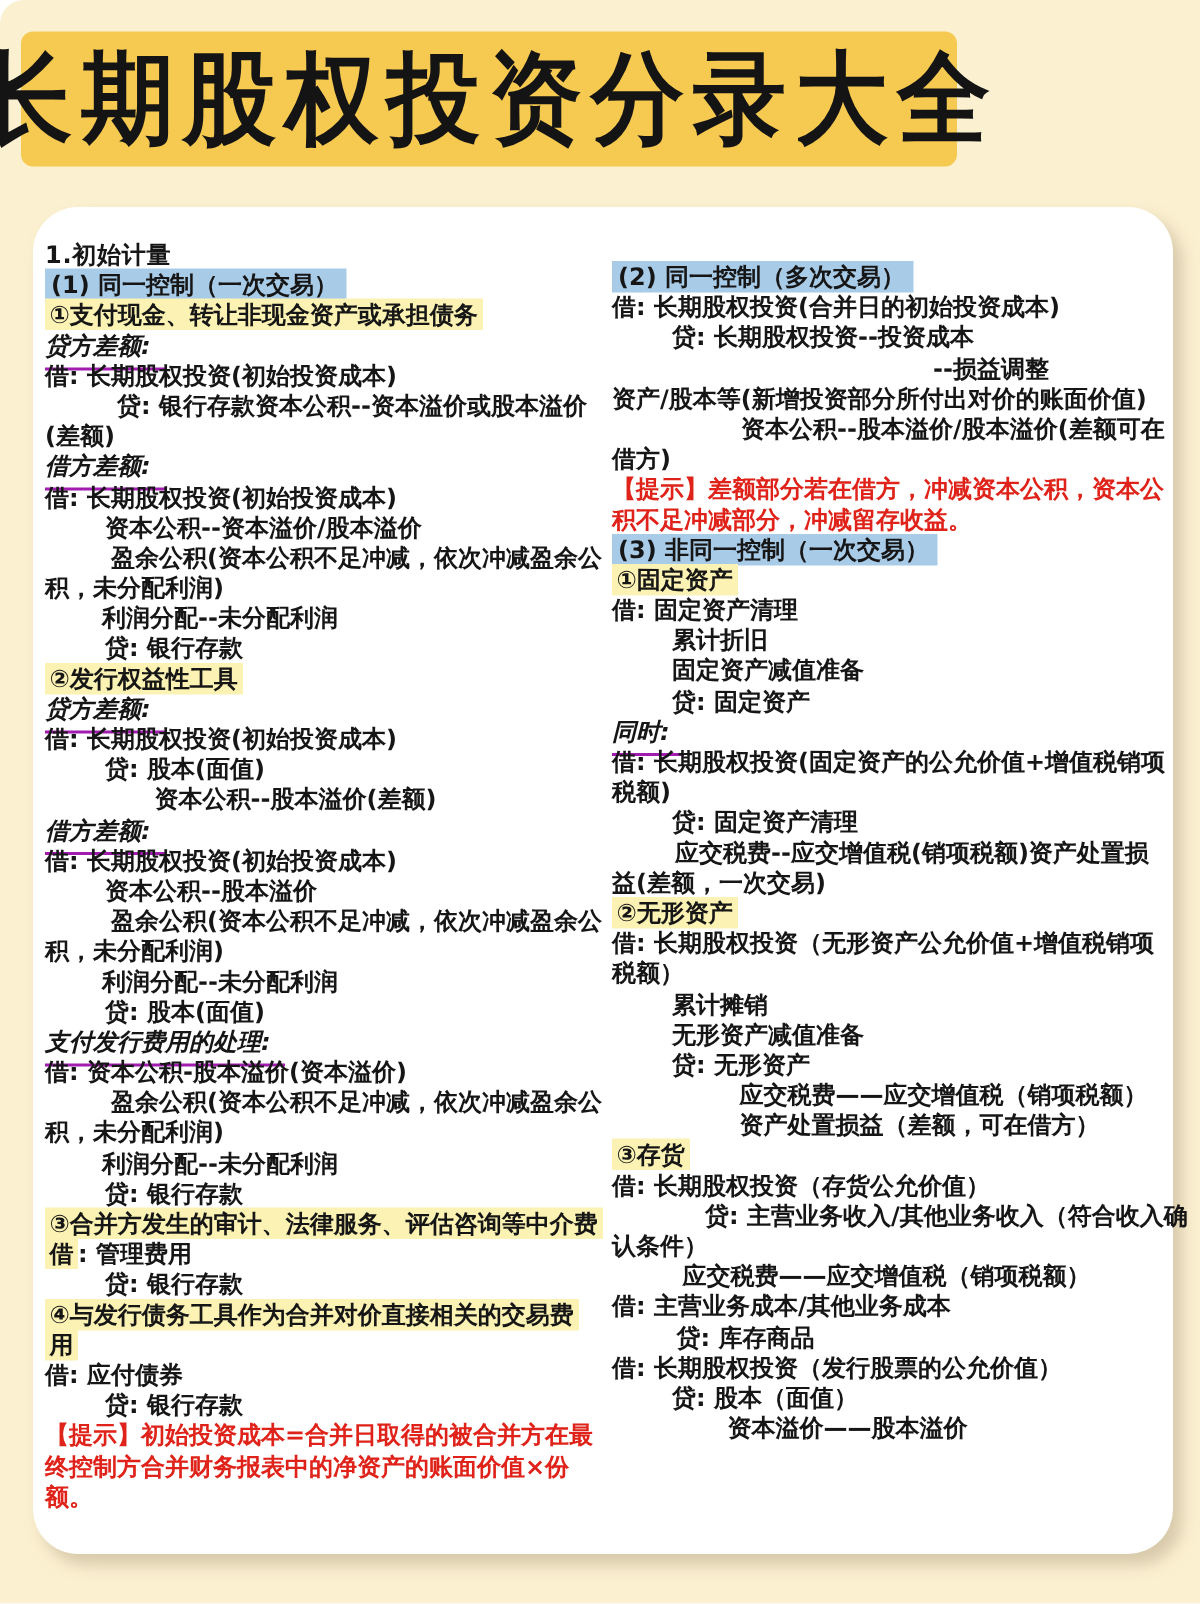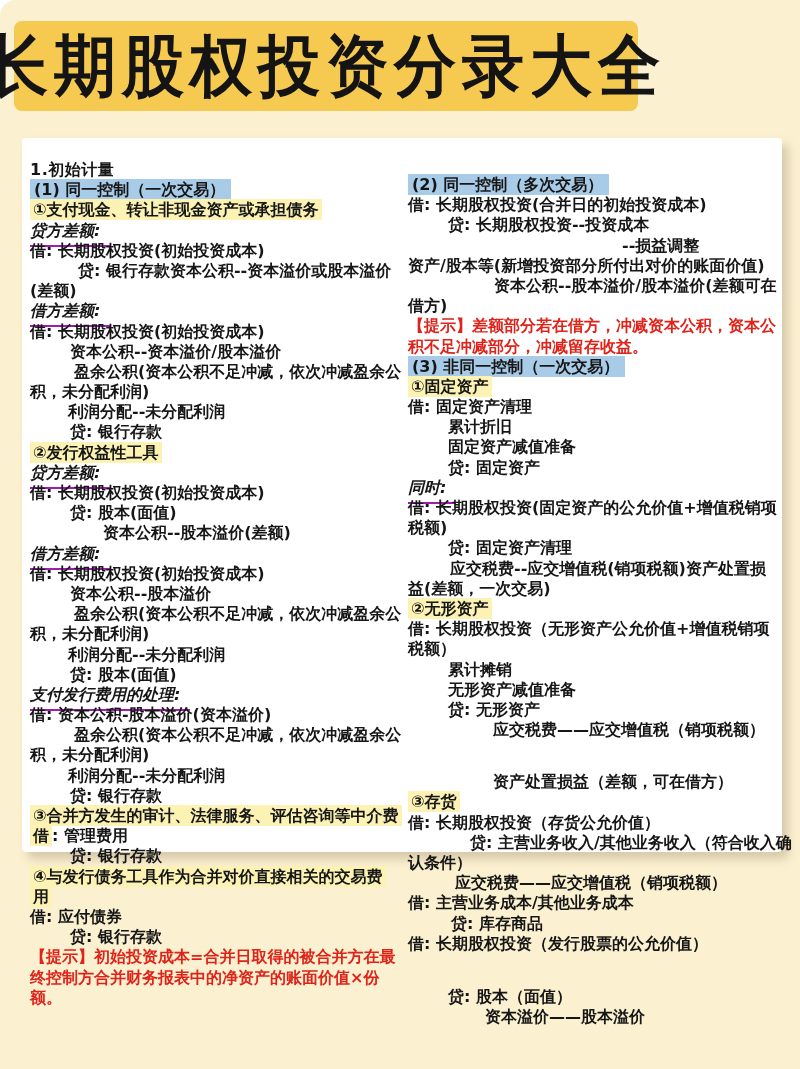--- a/index.html
+++ b/index.html
@@ -19,23 +19,23 @@
     background:var(--banner,#F6C951);
     border-radius:8px;
     display:flex;align-items:center;justify-content:center;
   }
   .banner h1{
     margin:0;font-size:62px;font-weight:900;color:#141414;
     letter-spacing:6px;white-space:nowrap;
     transform:scaleY(1.08);
   }
   .card{
-    position:absolute;left:22px;top:138px;width:760px;height:714px;
+    position:absolute;left:22px;top:138px;width:760px;height:898px;
     background:var(--card,#ffffff);
-    border-radius:4px;
+    border-radius:30px;
     box-shadow:6px 7px 10px rgba(185,170,140,0.55);
   }
   .col{position:absolute;top:0;}
   .col-left{left:8px;top:22px;width:376px;}
   .col-right{left:386px;top:37px;width:370px;}
   .line{
     height:20.2px;line-height:20.2px;font-size:16px;font-weight:bold;
     color:var(--text,#161616);white-space:nowrap;
   }
   .s-blue{background:var(--hl-blue,#A8CBE8);padding:1px 6px 1px 4px;}
@@ -120,25 +120,25 @@
       <div class="line" style="padding-left: 40px;"><span>贷: 固定资产清理</span></div>
       <div class="line" style="padding-left: 42px;"><span>应交税费--应交增值税(销项税额)资产处置损</span></div>
       <div class="line"><span>益(差额，一次交易)</span></div>
       <div class="line"><span class="s-yellow">②无形资产</span></div>
       <div class="line"><span>借: 长期股权投资（无形资产公允价值+增值税销项</span></div>
       <div class="line"><span>税额）</span></div>
       <div class="line" style="padding-left: 40px;"><span>累计摊销</span></div>
       <div class="line" style="padding-left: 40px;"><span>无形资产减值准备</span></div>
       <div class="line" style="padding-left: 40px;"><span>贷: 无形资产</span></div>
       <div class="line" style="padding-left: 85px;"><span>应交税费——应交增值税（销项税额）</span></div>
-      <div class="line" style="padding-left: 85px; margin-top: 32px;"><span>资产处置损益（差额，可在借方）</span></div>
+      <div class="line" style="padding-left: 85px;"><span>资产处置损益（差额，可在借方）</span></div>
       <div class="line"><span class="s-yellow">③存货</span></div>
       <div class="line"><span>借: 长期股权投资（存货公允价值）</span></div>
       <div class="line" style="padding-left: 62px;"><span>贷: 主营业务收入/其他业务收入（符合收入确</span></div>
       <div class="line"><span>认条件）</span></div>
       <div class="line" style="padding-left: 47px;"><span>应交税费——应交增值税（销项税额）</span></div>
       <div class="line"><span>借: 主营业务成本/其他业务成本</span></div>
       <div class="line" style="padding-left: 43px;"><span>贷: 库存商品</span></div>
       <div class="line"><span>借: 长期股权投资（发行股票的公允价值）</span></div>
-      <div class="line" style="padding-left: 40px; margin-top: 33px;"><span>贷: 股本（面值）</span></div>
+      <div class="line" style="padding-left: 40px;"><span>贷: 股本（面值）</span></div>
       <div class="line" style="padding-left: 77px;"><span>资本溢价——股本溢价</span></div>
     </div>
 </div>
 
 </body></html>

